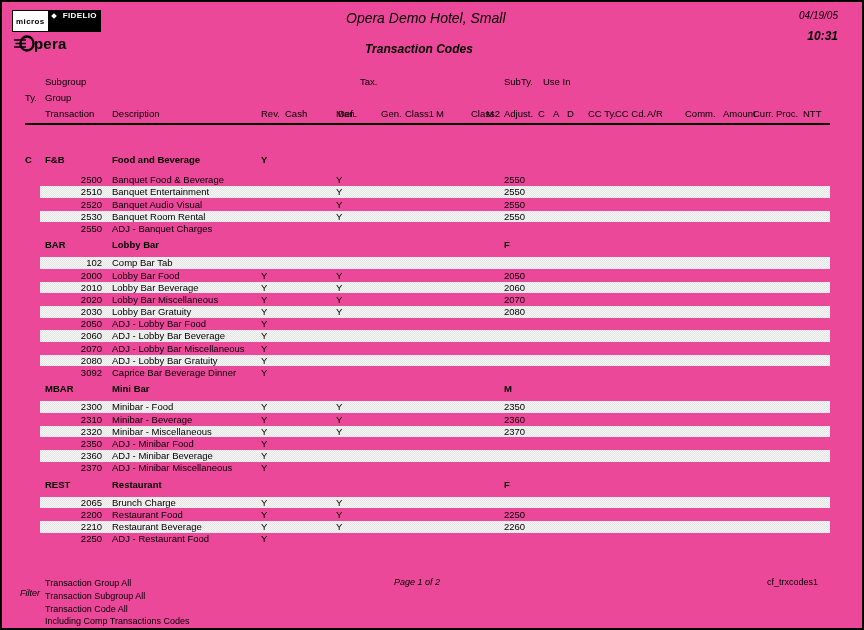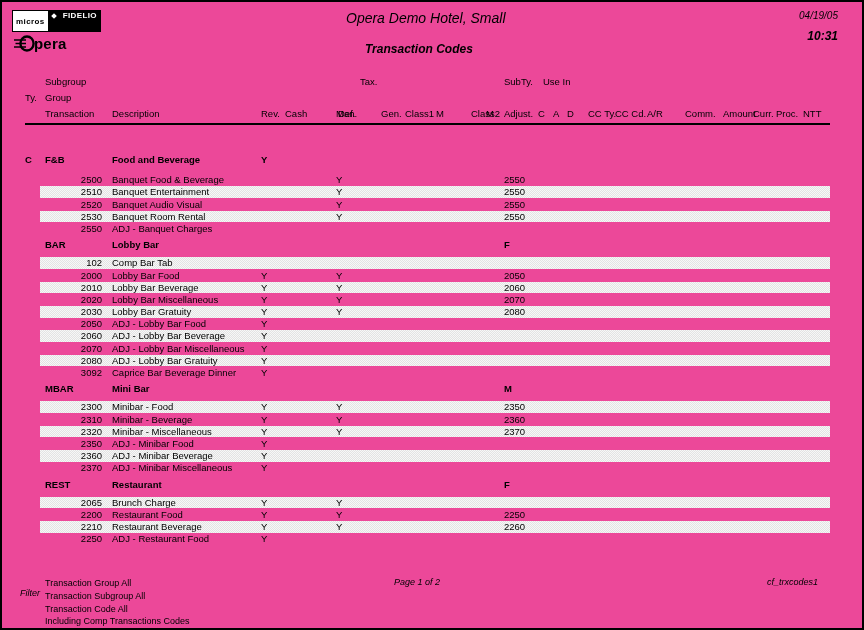--- a/index.html
+++ b/index.html
@@ -71,21 +71,21 @@
     background-image:repeating-conic-gradient(#e3e3e3 0% 25%, #f7f7f7 0% 50%);
     background-size:2px 2px;
   }
 
   
   .footer { position:absolute; top:575px; left:0; width:100%; font-size:9px; }
   .filter-label { position:absolute; left:18px; top:11px; font-style:italic;text-align:right; }
   .filter-lines { position:absolute; left:43px; top:0; }
   .filter-lines div { height:12.8px; line-height:12.8px; white-space:nowrap; }
   .page-num  { position:absolute; left:392px; top:0; font-style:italic; }
-  .report-id { position:absolute; right:44px; top:0; font-style:italic; }
+  .report-id { position:absolute; right:44px; top:0; }
 </style>
 </head>
 <body>
 
 <div class="page">
 
   <div class="logo">
     <div class="mf">
       <span class="micros">micros</span>
       <span class="fidelio">

